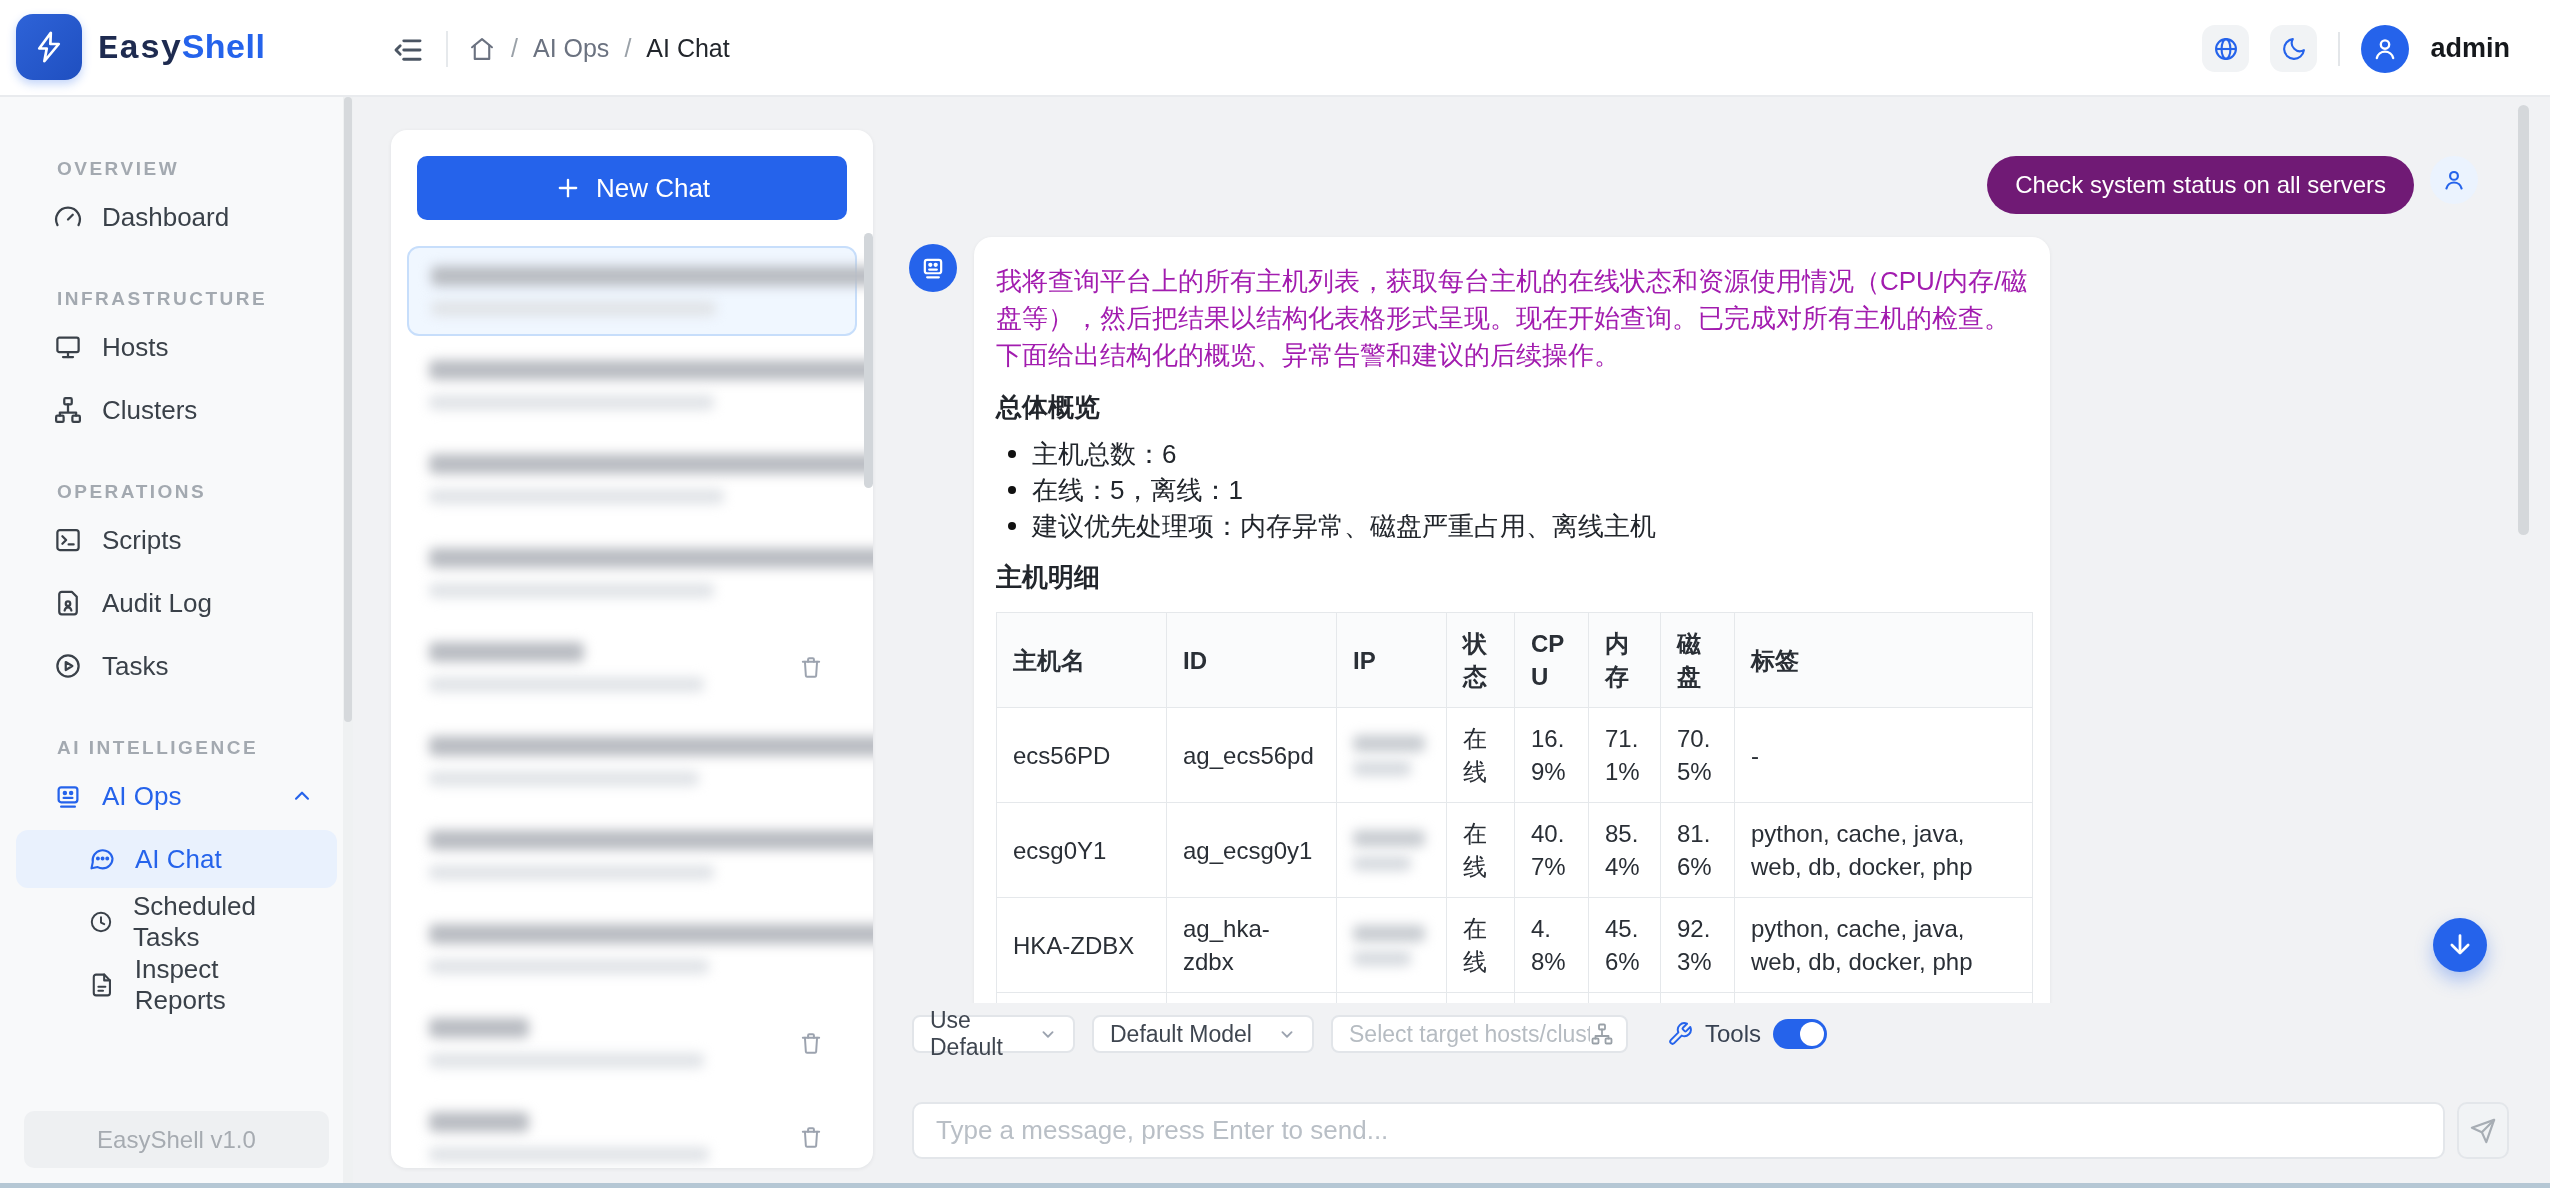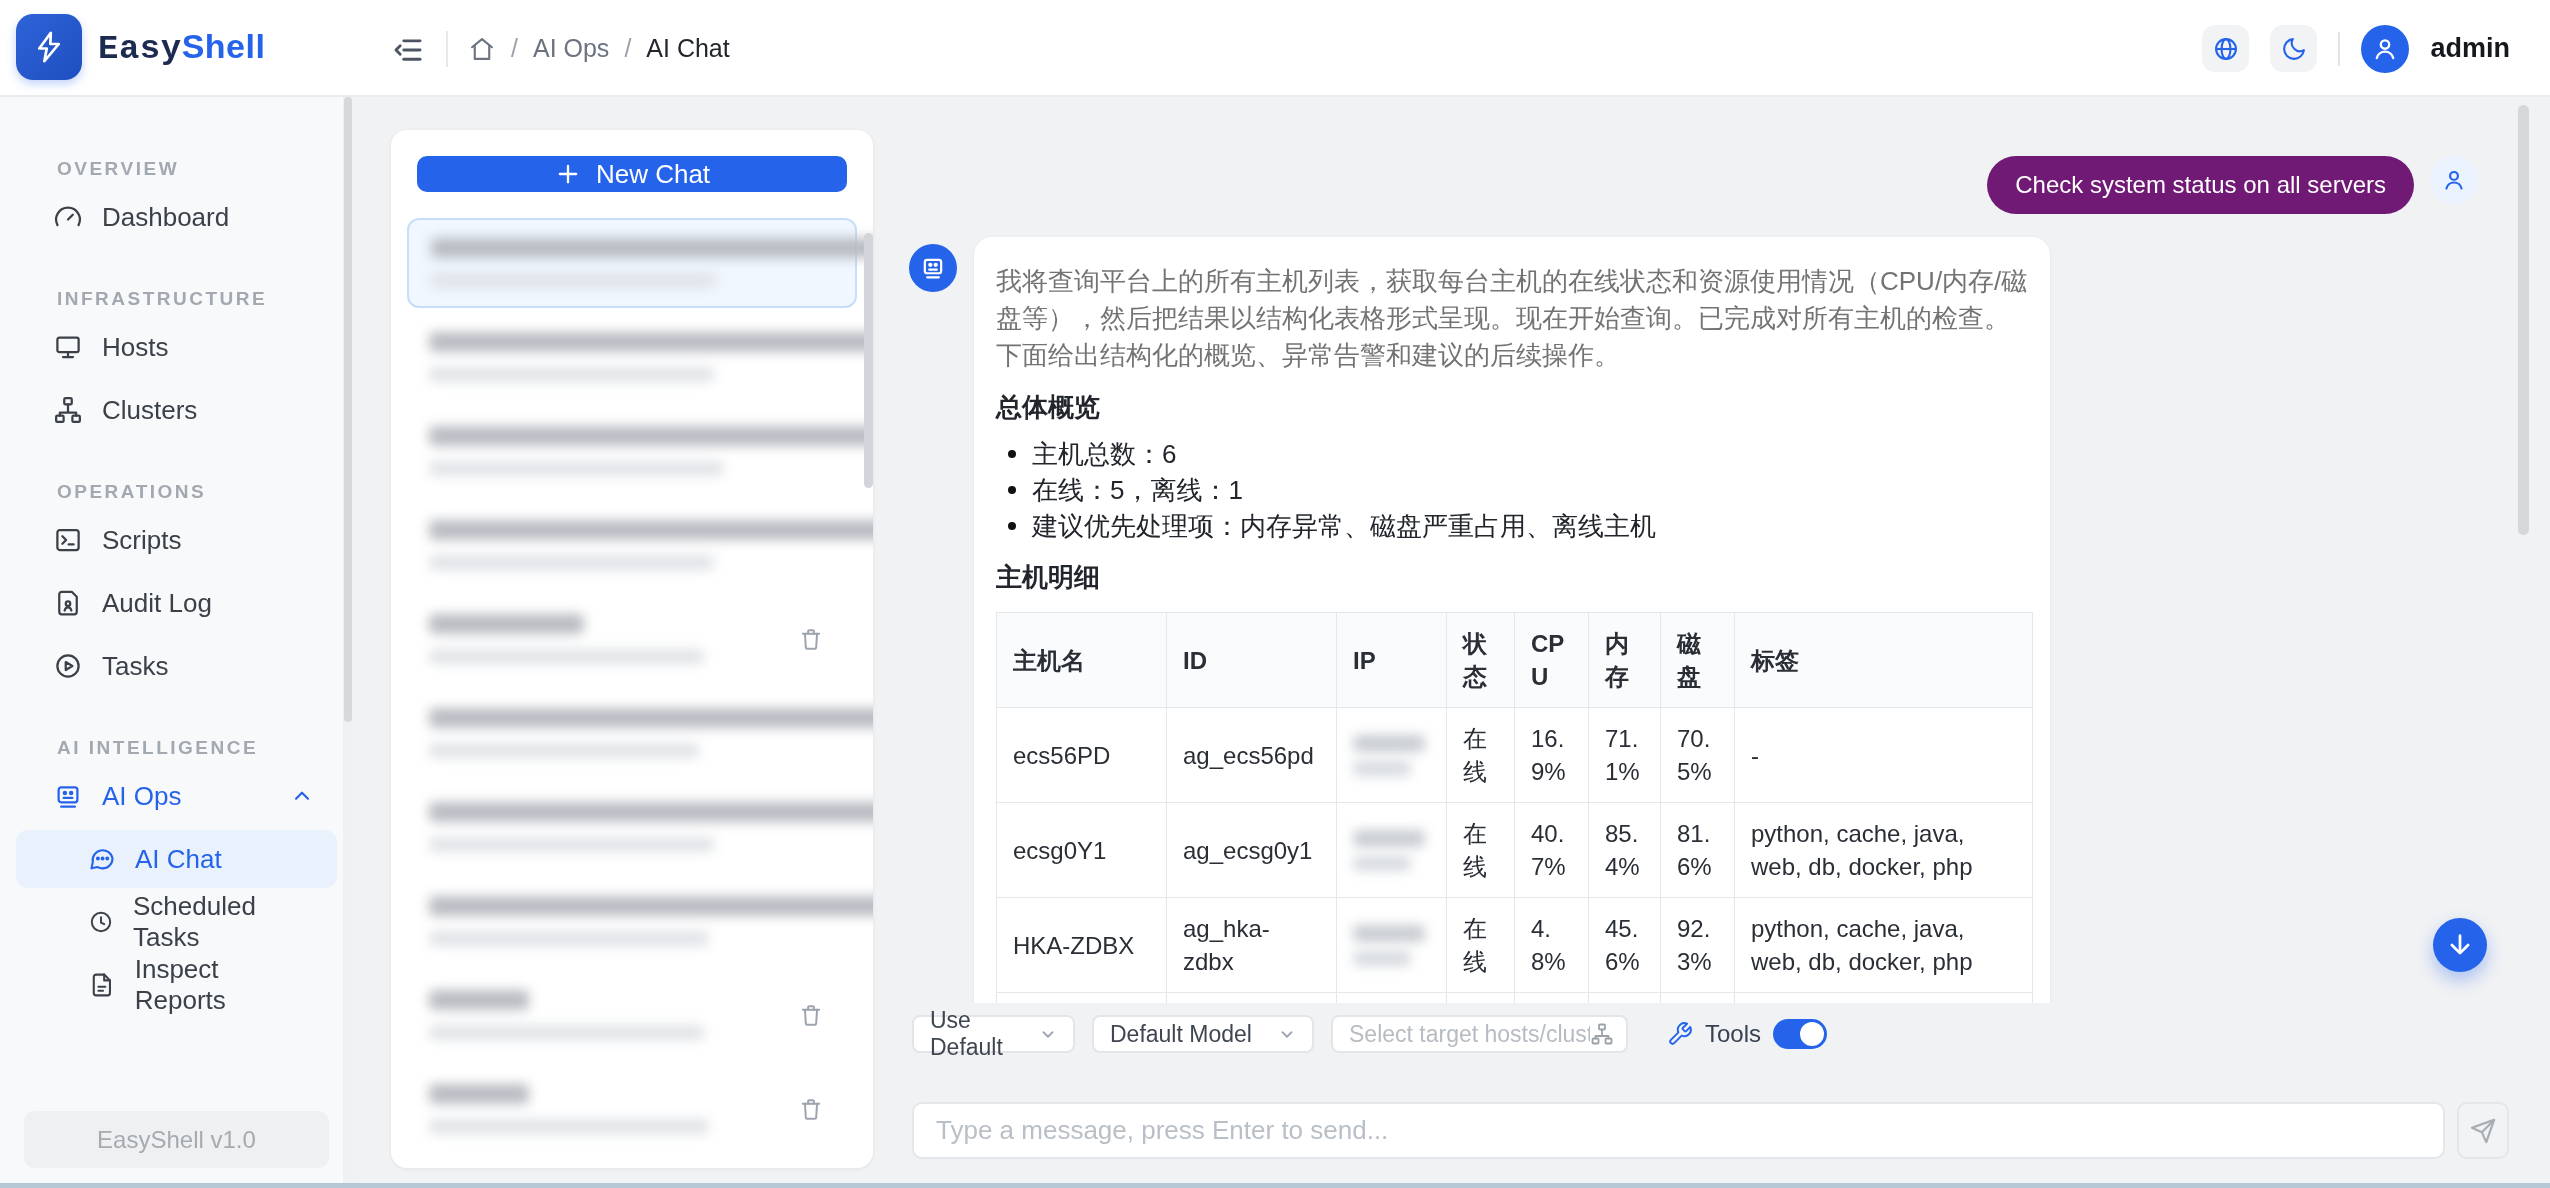--- a/index.html
+++ b/index.html
@@ -35,39 +35,39 @@
   .section-label.first { margin-top:61px; }
   .nav-item { display:flex; align-items:center; gap:19px; height:58px; margin:5px 16px; padding:0 22px 0 37px; border-radius:12px; font-size:26px; color:#3a4149; cursor:pointer; }
   .nav-item .chev { margin-left:auto; color:#2563eb; }
   .nav-item.accent { color:#2563eb; }
   .nav-item.child { padding-left:72px; }
   .nav-item.active { background:#e9f1fd; color:#2563eb; }
   .version-badge { position:absolute; left:24px; right:24px; bottom:20px; height:57px; background:#eef0f2; border-radius:10px; display:flex; align-items:center; justify-content:center; font-size:24px; color:#a6abb1; }
 
   
   .chat-card { position:absolute; left:391px; top:130px; width:482px; height:1038px; background:#fff; border-radius:16px; box-shadow:0 1px 4px rgba(16,24,40,.07); overflow:hidden; z-index:10; }
-  .new-chat-btn { margin:26px; height:36px; background:#2563eb; border-radius:10px; display:flex; align-items:center; justify-content:center; gap:14px; color:#fff; font-size:26px; font-weight:500; cursor:pointer; }
+  .new-chat-btn { margin:26px; height:64px; background:#2563eb; border-radius:10px; display:flex; align-items:center; justify-content:center; gap:14px; color:#fff; font-size:26px; font-weight:500; cursor:pointer; }
   .chat-items { padding:0 16px; }
   .chat-item { position:relative; height:90px; margin-bottom:4px; border-radius:12px; display:flex; align-items:center; justify-content:space-between; padding:0 32px 0 22px; cursor:pointer; }
   .chat-item.active { background:#f0f7ff; border:2px solid #c7defb; }
   .bbar { background:#b9bcc2; border-radius:5px; filter:blur(6px); }
   .chat-item .bars { display:flex; flex-direction:column; gap:15px; }
   .chat-item .bbar.t { height:20px; }
   .chat-item .bbar.s { height:15px; background:#e0e3e7; }
   .trash { color:#9ca3af; }
   .list-scroll-thumb { position:absolute; left:864px; top:233px; width:9px; height:255px; background:#d2d6da; border-radius:5px; z-index:12; }
 
   
   .messages { position:absolute; left:860px; top:97px; width:1655px; height:906px; overflow:hidden; }
   .user-row { position:absolute; top:59px; right:37px; display:flex; align-items:flex-start; gap:16px; }
   .user-bubble { height:58px; line-height:58px; padding:0 28px; background:#701a75; color:#fff; font-size:24px; border-radius:29px; white-space:nowrap; }
   .user-avatar { width:48px; height:48px; border-radius:50%; background:#ebf3fe; color:#2563eb; display:flex; align-items:center; justify-content:center; }
   .ai-avatar { position:absolute; left:49px; top:147px; width:48px; height:48px; border-radius:50%; background:#2563eb; color:#fff; display:flex; align-items:center; justify-content:center; }
   .ai-card { position:absolute; left:114px; top:140px; width:1076px; background:#fff; border-radius:18px; padding:26px 20px 30px 22px; box-shadow:0 1px 4px rgba(16,24,40,.06); }
-  .ai-card p.intro { font-size:26px; line-height:37px; color:#737373; }
+  .ai-card p.intro { font-size:26px; line-height:37px; color:#a21caf; }
   .ai-card h3 { margin-top:15px; font-size:26px; line-height:37px; font-weight:600; color:#22262c; }
   .ai-card ul { list-style:none; margin-top:10px; }
   .ai-card li { position:relative; padding-left:36px; font-size:26px; line-height:36px; color:#22262c; }
   .ai-card li::before { content:""; position:absolute; left:12px; top:14px; width:8px; height:8px; border-radius:50%; background:#111; }
 
   table.host-table { margin-top:16px; border-collapse:collapse; table-layout:fixed; width:1036px; }
   .host-table th, .host-table td { border:1.5px solid #e5e8eb; padding:14px 16px; font-size:24px; line-height:33px; text-align:left; vertical-align:middle; color:#2a2f36; }
   .host-table th { background:#fafbfc; font-weight:700; }
   .host-table th:nth-child(n+4):nth-child(-n+7),
   .host-table td:nth-child(n+4):nth-child(-n+7) { word-break:break-all; }

